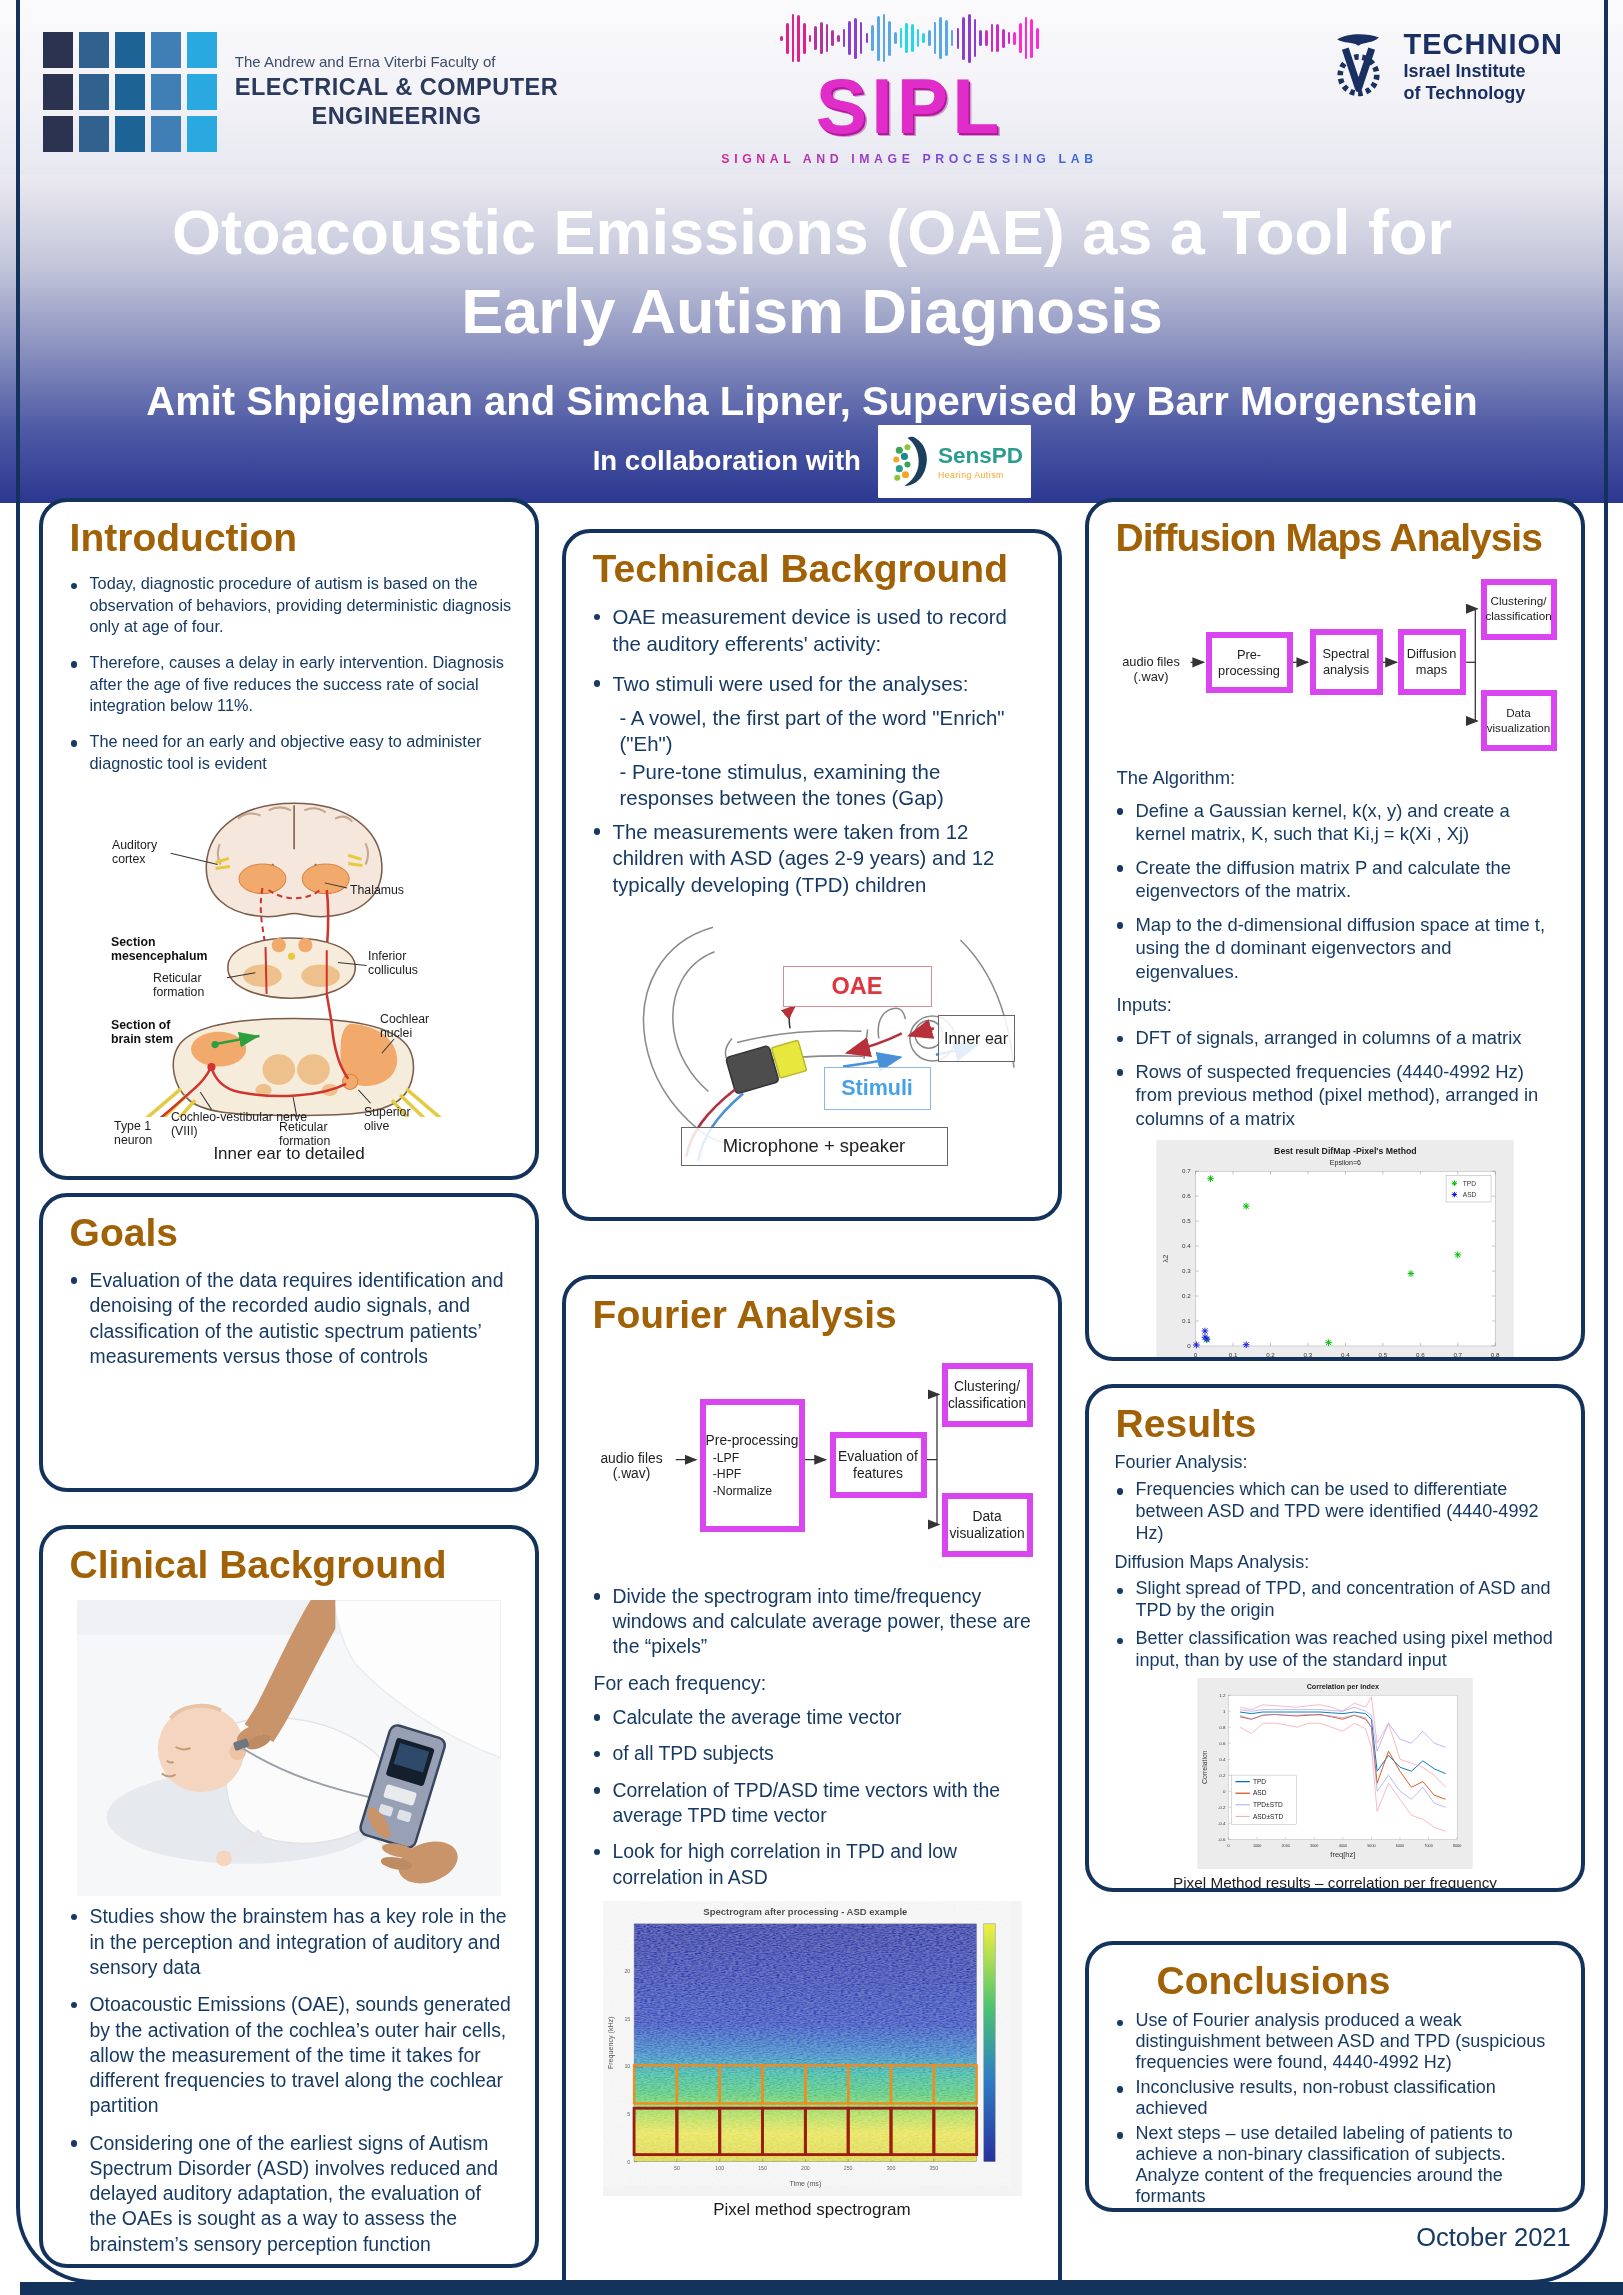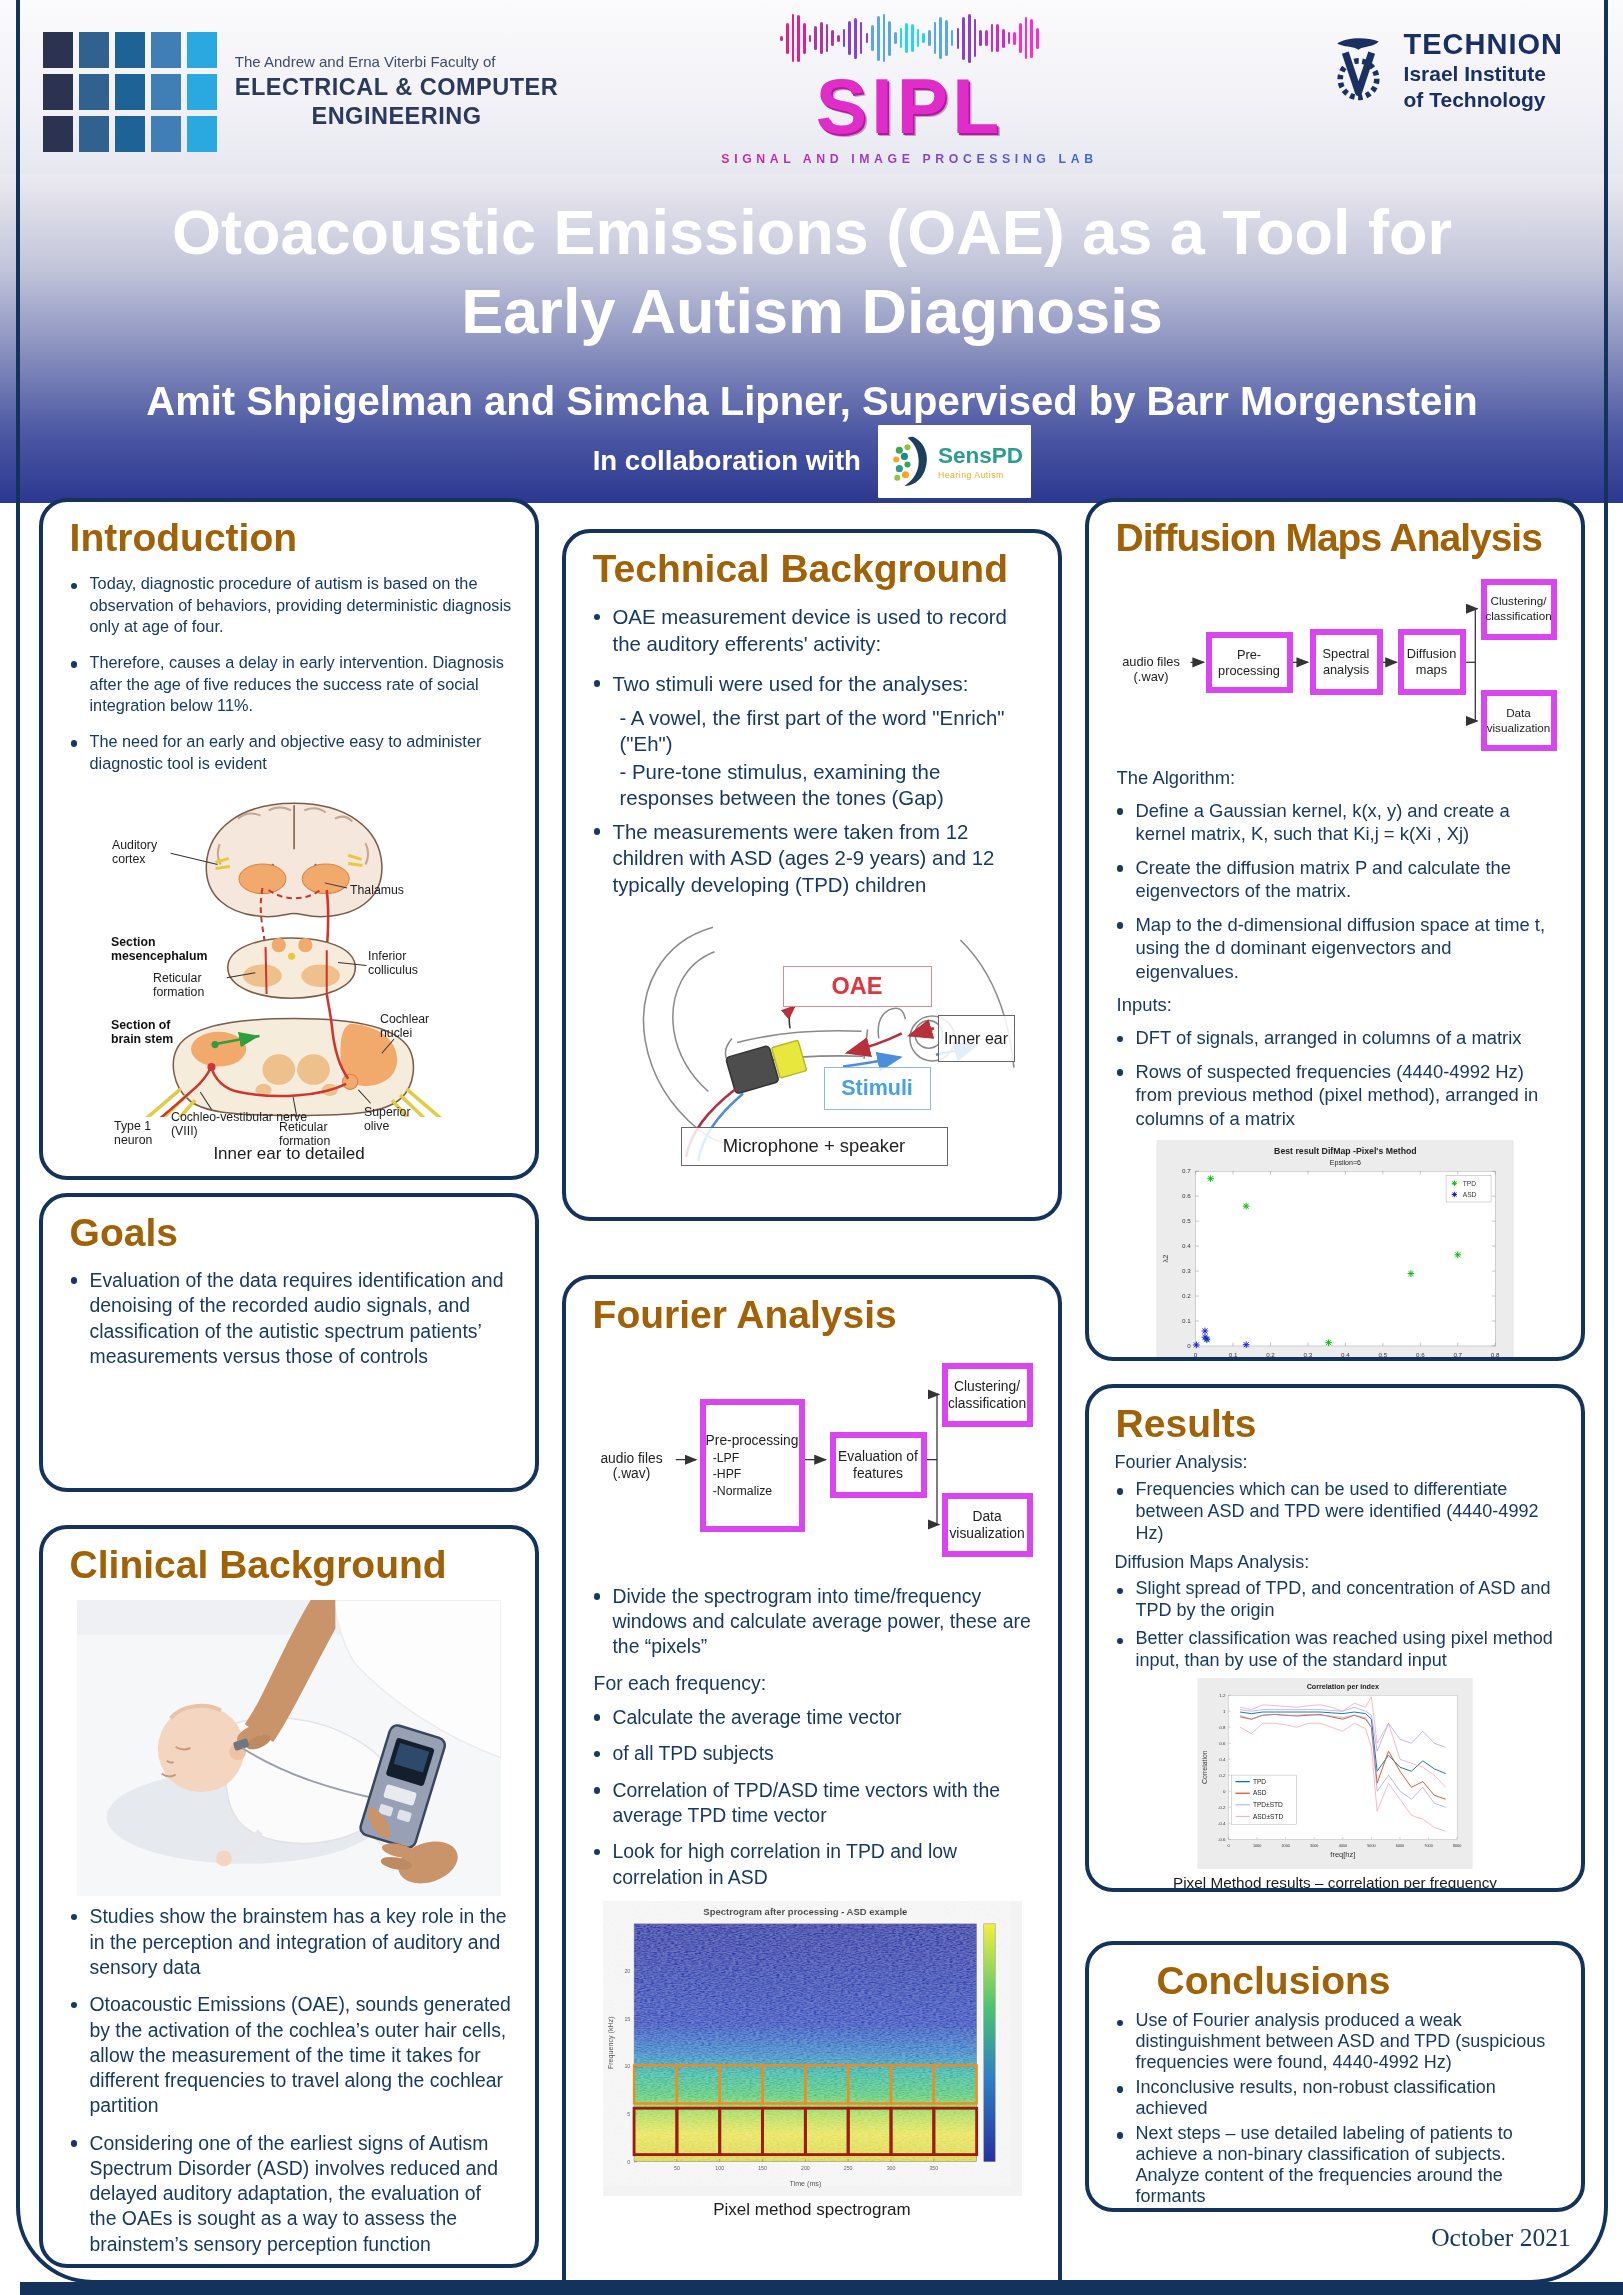--- a/index.html
+++ b/index.html
@@ -24,21 +24,21 @@
   #sipl-wave{display:flex;align-items:center;justify-content:center;height:56px;gap:3.1px;}
   #sipl-wave div{width:2.6px;border-radius:1.5px;}
   .sipl-name{font-size:77px;font-weight:bold;color:#e02cc8;line-height:1;margin-top:2px;
              text-shadow:1.5px 1.5px 0 #b517a0,3.1px 3.1px 0 rgba(120,10,110,.35);letter-spacing:4.1px;}
   .sipl-sub{margin-top:7.2px;font-size:12.3px;font-weight:bold;letter-spacing:4.6px;
             background:linear-gradient(90deg,#e0218a,#8a3fd1,#2a6fdb);
             -webkit-background-clip:text;background-clip:text;color:transparent;}
   #technion-logo{position:absolute;right:61px;top:28px;display:flex;align-items:center;gap:11.2px;}
   .tech-text{color:#1a3063;}
   .tech-name{font-size:29px;font-weight:bold;letter-spacing:1px;}
-  .tech-l{font-size:21px;font-weight:bold;line-height:1.22;}
+  .tech-l{font-size:18px;font-weight:bold;line-height:1.22;}
   
   #banner{position:absolute;top:174px;left:0;width:100%;height:329px;
           background:linear-gradient(180deg,#eceaf1 0%,#c3c6da 28%,#8d94c0 52%,#4d59a4 78%,#2b3890 100%);}
   #banner .title{position:absolute;left:0;width:100%;text-align:center;color:#fff;
                  font-weight:bold;font-size:63px;line-height:1.15;}
   #banner .l1{top:21.5px;} #banner .l2{top:101px;}
   #banner .authors{position:absolute;top:205px;left:0;width:100%;text-align:center;color:#fff;
                    font-weight:bold;font-size:40px;}
   .collab-row{position:absolute;bottom:5.1px;left:0;width:100%;display:flex;align-items:center;
               justify-content:center;gap:17.4px;}
@@ -65,21 +65,21 @@
   #clinical-box{height:743px;--fs:19.4px;--gap:12.3px;}
   #tech-box{height:692px;margin-bottom:54px;margin-top:31px;--fs:20.4px;--gap:13.3px;}
   #fourier-box{height:1034px;--fs:19.4px;--gap:11.2px;}
   #diff-box{height:863px;margin-bottom:23px;--fs:18.4px;--lh:1.27;--gap:10.2px;}
   #diff-box h2{letter-spacing:-1px;}
   #results-box{height:508px;margin-bottom:49px;--fs:18px;--lh:1.22;--gap:6.1px;}
   #results-box h2{margin-bottom:5.1px;}
   #results-box .plain{margin:1px 0 5.1px 2px;}
   #conc-box{height:271px;--fs:18px;--lh:1.16;--gap:4.1px;}
   #conc-box h2{margin-bottom:7.2px;margin-left:44px;}
-  #date{margin-top:11.2px;text-align:right;color:#173a64;font-size:25.5px;padding-right:14.3px;font-family:Liberation Serif, serif;}
+  #date{margin-top:11.2px;text-align:right;color:#173a64;font-size:25.5px;padding-right:14.3px;}
   .figwrap{display:flex;flex-direction:column;align-items:center;}
   .figcaption{color:#1c1c1c;font-size:17px;margin-top:4.1px;text-align:center;}
   
   #brain-fig{position:relative;width:358px;height:352px;margin:0 auto;}
   #brain-fig svg{position:absolute;inset:0;}
   .blabel{position:absolute;font-size:12.3px;line-height:1.1;color:#1c1c1c;}
   .blabel.bold{font-weight:bold;color:#111;}
   
   #ear-fig{position:relative;width:419px;height:255px;margin:3.1px auto 0;}
   #ear-fig svg{position:absolute;inset:0;}

